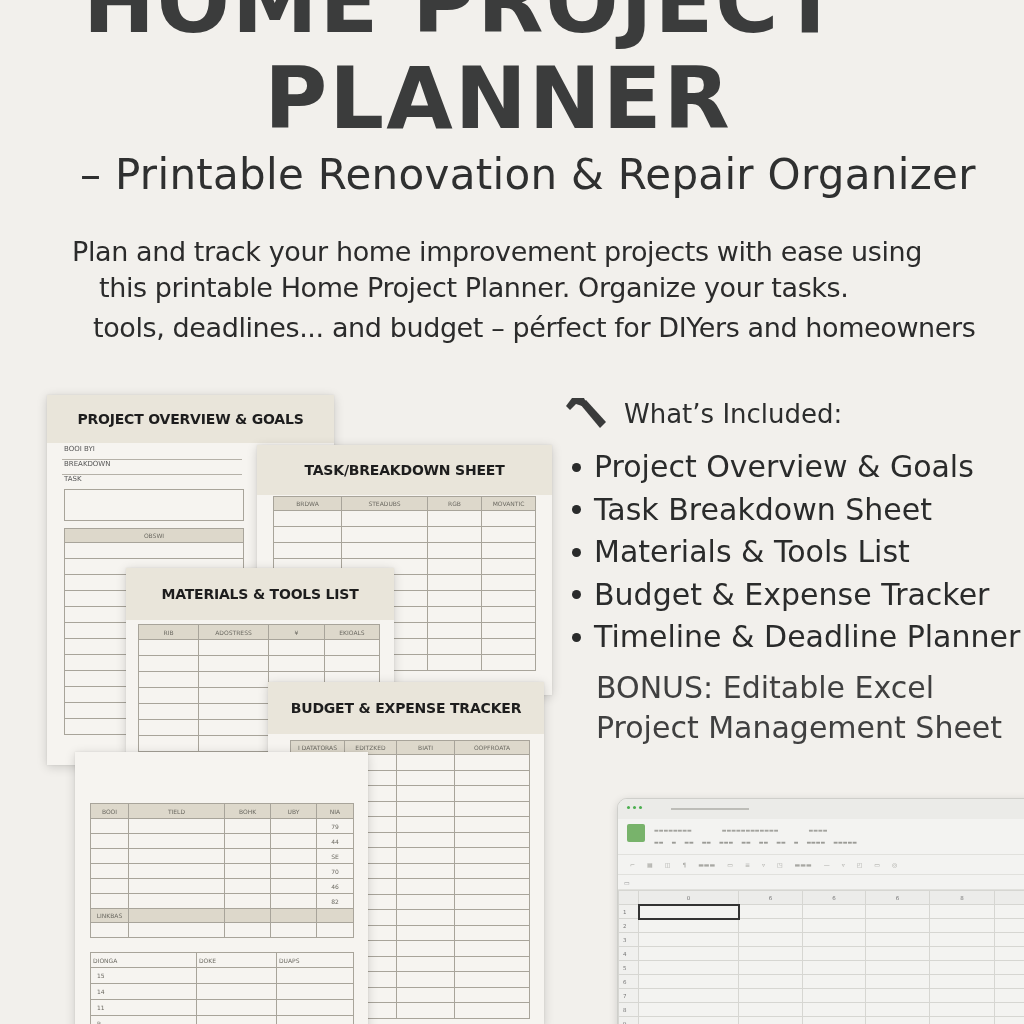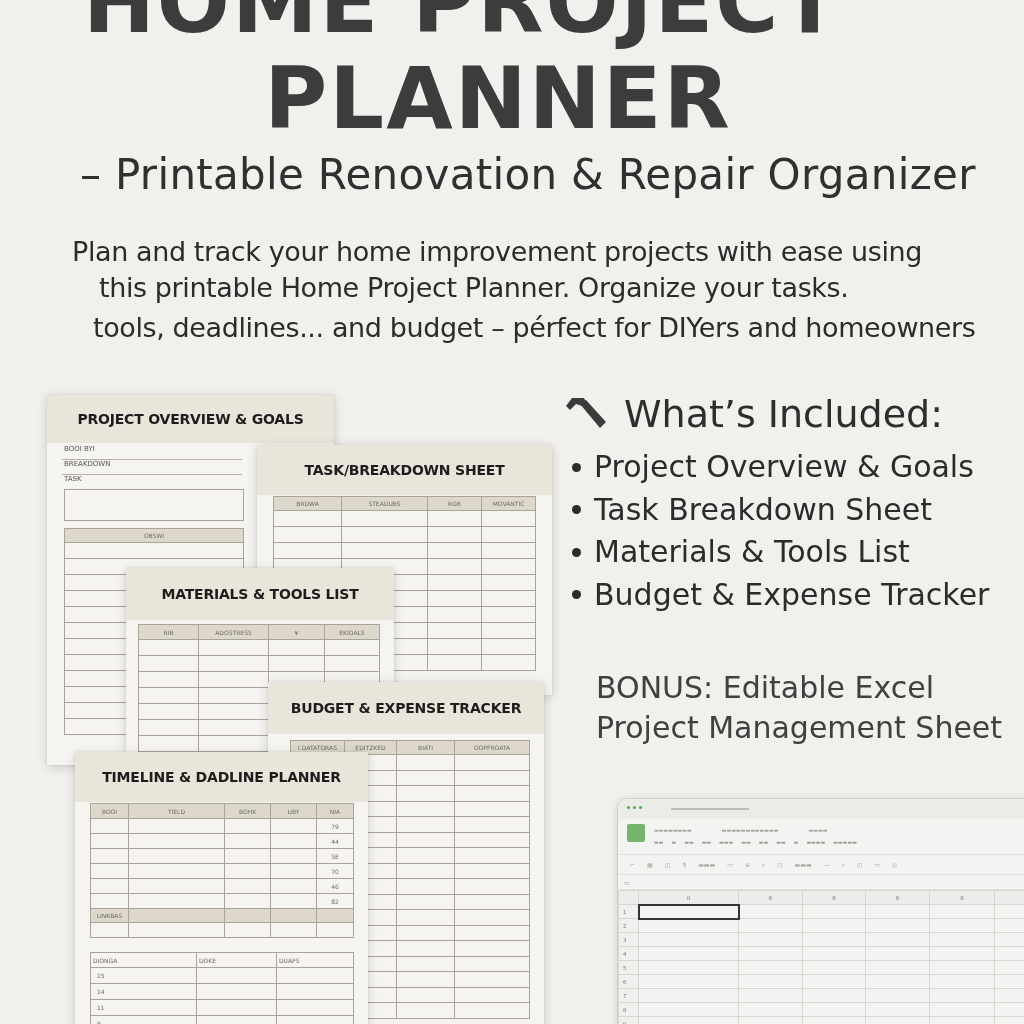--- a/index.html
+++ b/index.html
@@ -46,21 +46,21 @@
   table.grid th { background: #ddd8cb; }
   .field-line {
     position: absolute; border-bottom: 1px solid #b5b1a8; font-size: 7px; color: #555;
     padding-left: 2px;
   }
 
   
   #included-head {
     position: absolute; top: 392px; left: 562px; display: flex; align-items: center; gap: 16px;
   }
-  #included-title { font-size: 38px; color: #2c2d2d; }
+  #included-title { font-size: 26px; color: #2c2d2d; }
   #included-list {
     position: absolute; top: 446px; left: 572px; list-style: none;
   }
   #included-list li {
     font-size: 30px; color: #2a2b2b; height: 42.5px; line-height: 42px; white-space: nowrap;
     display: flex; align-items: center;
   }
   #included-list li .bullet {
     display: inline-block; width: 9px; height: 9px; border-radius: 50%;
     background: #2a2b2b; margin-right: 13px;
@@ -396,21 +396,20 @@
           <td style="height:15.5px"></td>
           <td></td>
           <td></td>
           <td></td>
         </tr>
   </tbody>
     </table>
 </div>
 
 <div class="sheet" style="left:75px; top:752px; width:293px; height:290px;">
-  <div class="sheet-head" style="height:50px;">TIMELINE &amp; DADLINE PLANNER</div>
   <table class="grid" style="left:15px; top:51px; width:264px;">
     <tbody>
         <tr>
       <th style="width:38px; height:15px;">BOOI</th>
       <th style="width:96px;">TIELD</th>
       <th style="width:46px;">BOHK</th>
       <th style="width:46px;">UBY</th>
       <th>NIA</th>
     </tr>
     <tr>
@@ -522,20 +521,24 @@
       <span class="bullet"></span>
       <span>Task Breakdown Sheet</span>
     </li>
   <li>
       <span class="bullet"></span>
       <span>Materials &amp; Tools List</span>
     </li>
   <li>
       <span class="bullet"></span>
       <span>Budget &amp; Expense Tracker</span>
+    </li>
+  <li>
+      <span class="bullet"></span>
+      <span>Timeline &amp; Deadline Planner</span>
     </li>
 </ul>
 <div id="bonus1" class="bonus">BONUS: Editable Excel</div>
 <div id="bonus2" class="bonus">Project Management Sheet</div>
 
 <div id="excel">
   <div class="titlebar">
     <div class="dots">
         <span></span>
         <span></span>

